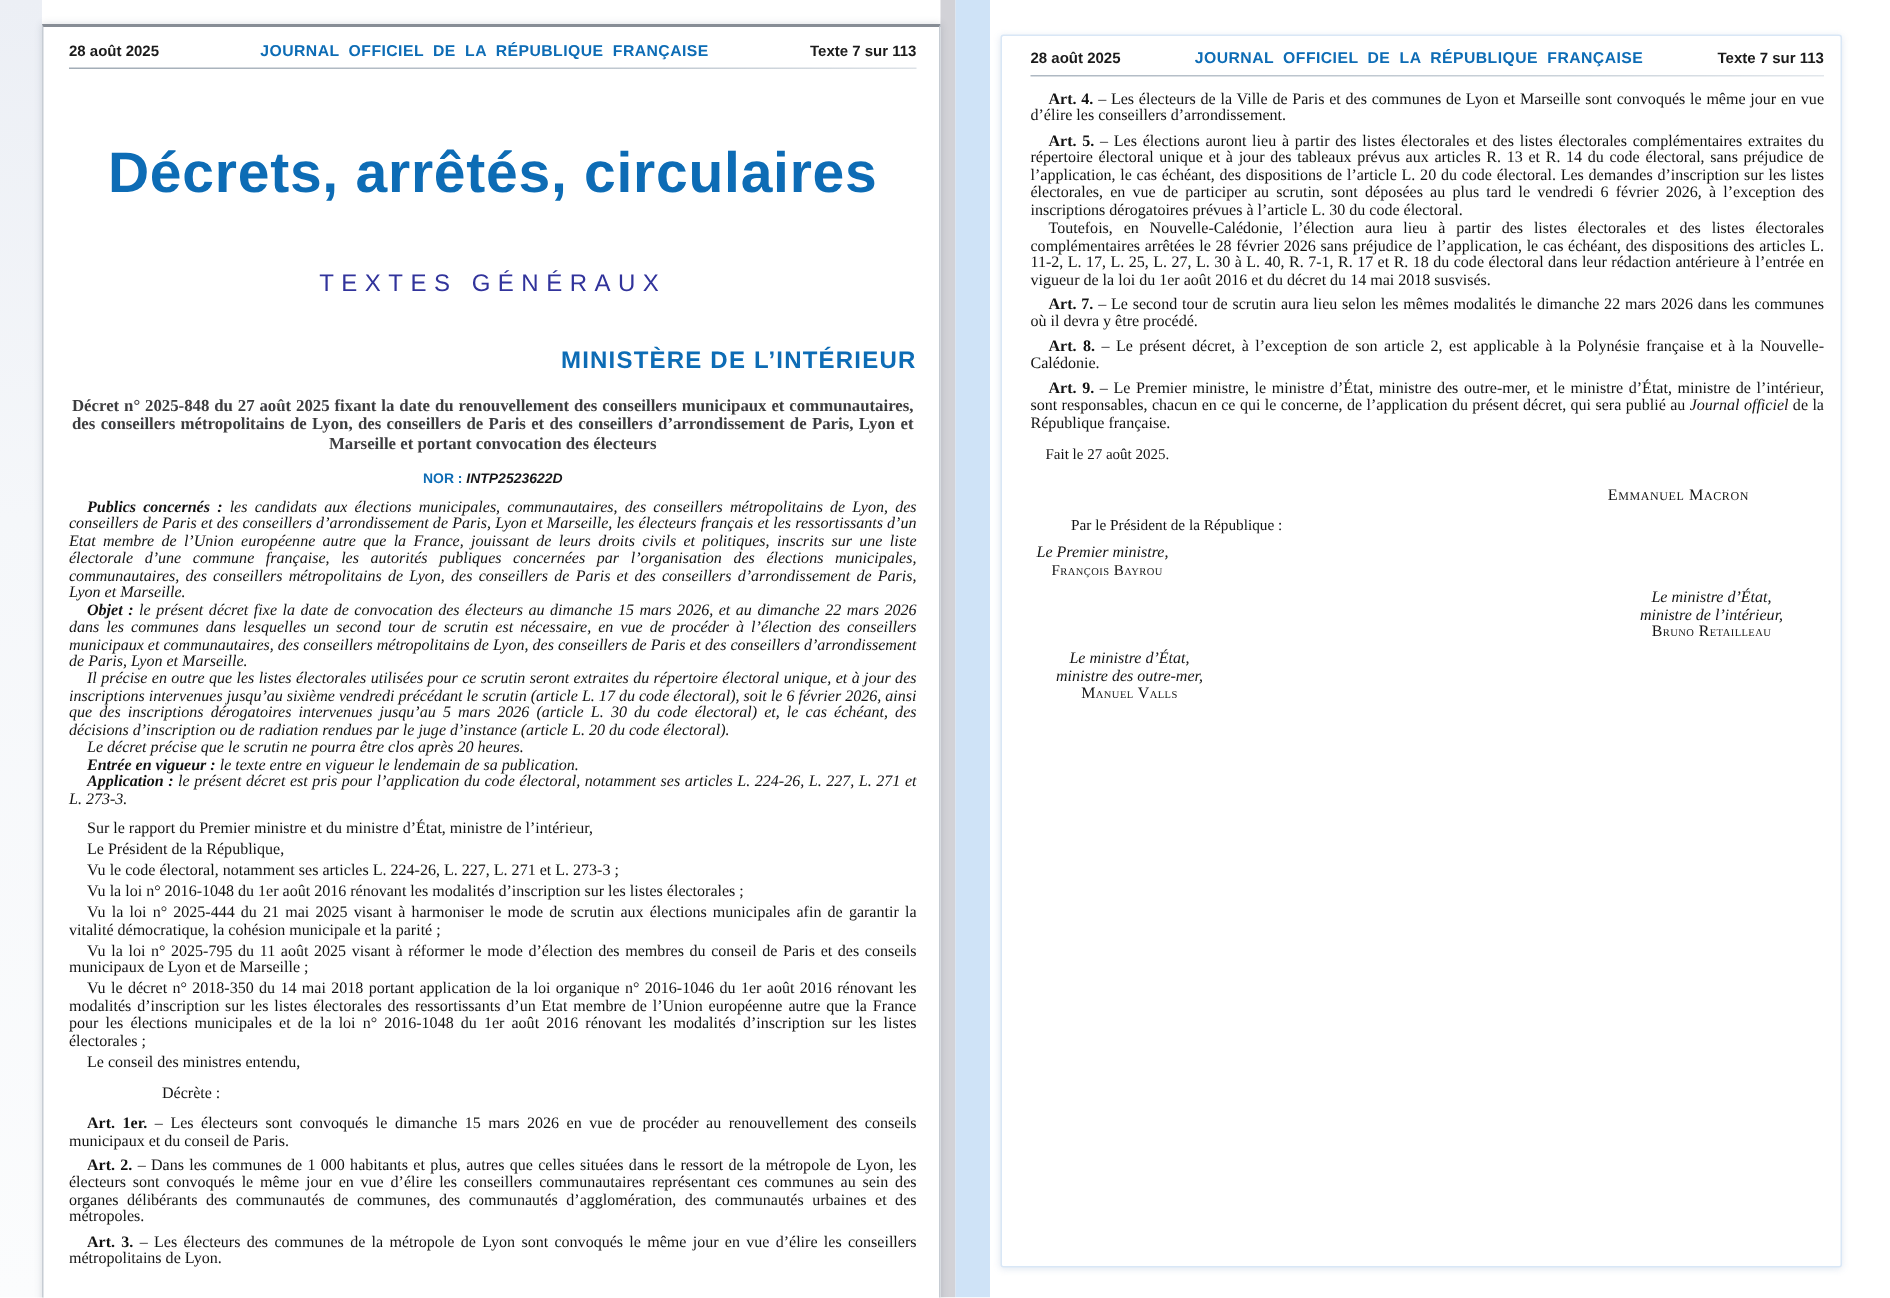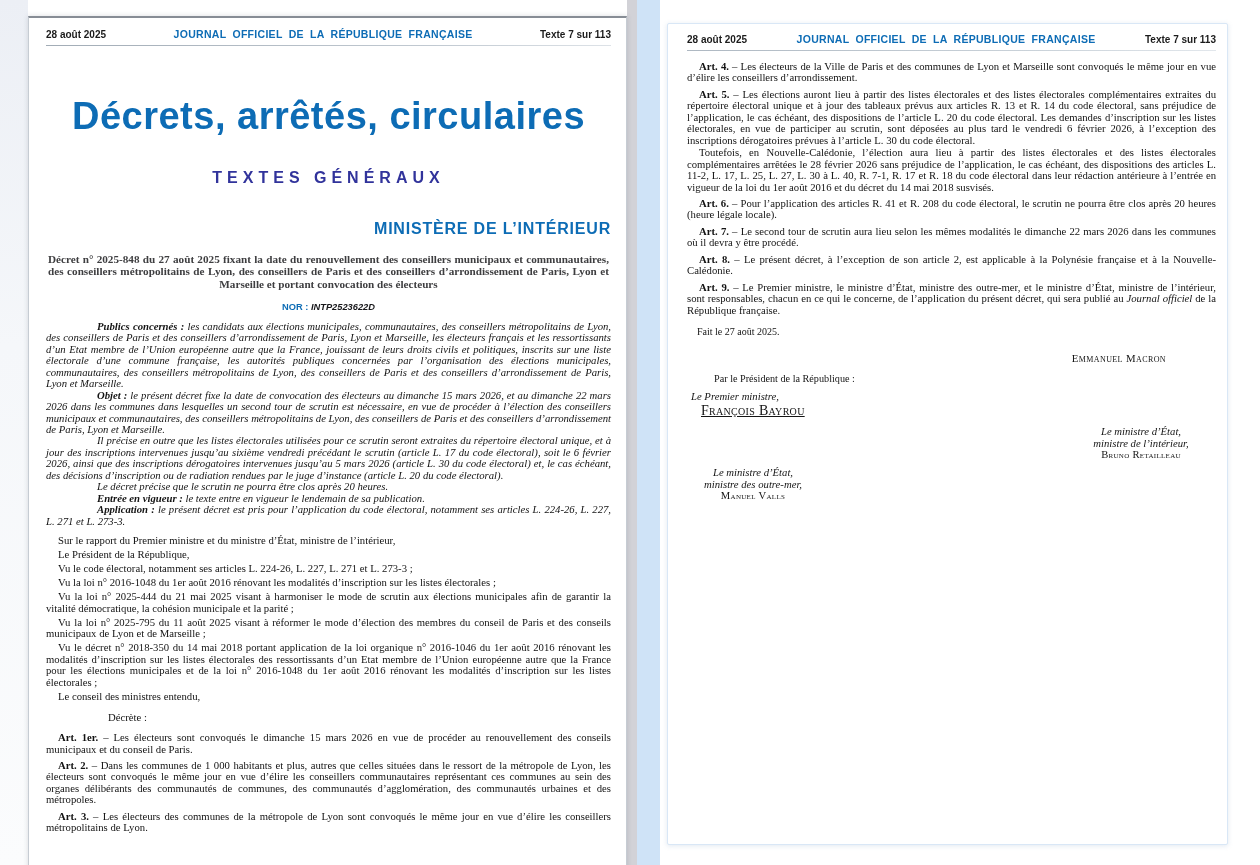--- a/index.html
+++ b/index.html
@@ -28,61 +28,61 @@
   .jo-header { display:flex; align-items:baseline; justify-content:space-between;
     font-family:"Liberation Sans", sans-serif; font-weight:bold; font-size:10px; color:#1b1b1b; }
   .jo-header .journal { color:#0d6cb5; font-size:10.5px; letter-spacing:.3px; word-spacing:3px; }
   .header-rule { height:1px; margin-top:5px;
     background:linear-gradient(to right,#a2acb6,#c2cad2 70%,#dde2e7); }
   .page-2 .header-rule { background:linear-gradient(to right,#aeb8c2,#ccd4db 70%,#e2e7ec); }
 
   .rubrique { margin-top:49px; text-align:center;
     font-family:"Liberation Sans", sans-serif; font-weight:bold;
     font-size:38px; letter-spacing:.5px; color:#0d6cb5; }
-  .section { margin-top:31px; text-align:center;
-    font-family:"Liberation Sans", sans-serif; font-weight:700;
+  .section { margin-top:43px; text-align:center;
+    font-family:"Liberation Sans", sans-serif; font-weight:400;
     font-size:16px; letter-spacing:5px; color:#31339b; }
   .ministere { margin-top:33px; text-align:right;
     font-family:Liberation Sans, sans-serif; font-weight:bold;
     font-size:16px; letter-spacing:.8px; color:#0d6cb5; }
 
   .decree-title { margin-top:15px; padding:0 2px;
     font-family:Liberation Serif, serif; font-weight:bold;
     font-size:11.2px; line-height:12.3px; color:#3e3e40;
     text-align:justify; text-align-last:center; }
 
   .nor-line { margin-top:12px; text-align:center;
     font-family:"Liberation Sans", sans-serif; font-weight:bold; font-size:9.3px; }
   .nor-label { color:#0d6cb5; }
   .nor-value { color:#17171a; font-style:italic; }
 
   .body-p { font-size:10.7px; line-height:11.45px; text-align:justify; text-indent:12px; color:#131313; }
 
   .notice { margin-top:9px; }
   .notice .body-p { font-style:italic; }
-  .notice .lead { font-weight:bold;margin-left:39px; }
+  .notice .lead { font-weight:bold; }
 
   .visas { margin-top:8px; }
   .visas .body-p { margin-bottom:2.6px; }
 
   .decrete { margin-top:9px; margin-bottom:9px; padding-left:62px;
     font-size:10.7px; color:#131313; }
 
   .article { margin-top:5px; }
   .article .lead { font-weight:bold; }
   .article.continuation { margin-top:1px; }
   .it { font-style:italic; }
 
   .fait { margin-top:10px; font-size:10px; text-indent:10px; }
 
   .sig-macron { margin-top:15px; text-align:right; padding-right:50px;
     font-variant:small-caps; font-size:10.8px; letter-spacing:.4px; }
   .sig-par { margin-top:9px; padding-left:27px; font-size:10.2px; }
   .sig-pm-role { margin-top:6px; padding-left:4px; font-style:italic; font-size:10.7px; }
-  .sig-pm-name { margin-top:1px; padding-left:14px; font-variant:small-caps; font-size:14px; letter-spacing:.3px;text-decoration:underline; }
+  .sig-pm-name { margin-top:1px; padding-left:14px; font-variant:small-caps; font-size:10px; letter-spacing:.3px; }
   .sig-right-block { margin-top:6px; margin-left:auto; width:150px; text-align:center;
     font-size:10.7px; line-height:12px; }
   .sig-right-block .role { font-style:italic; }
   .sig-right-block .name { font-variant:small-caps; font-size:10.6px; letter-spacing:.3px; }
   .sig-left-block { margin-top:5px; width:132px; text-align:center; font-size:10.7px; line-height:12px; }
   .sig-left-block .role { font-style:italic; }
   .sig-left-block .name { font-variant:small-caps; font-size:10.6px; letter-spacing:.3px; }
 </style>
 </head>
 <body>
@@ -146,21 +146,20 @@
       <span class="date">28 août 2025</span>
       <span class="journal">JOURNAL OFFICIEL DE LA RÉPUBLIQUE FRANÇAISE</span>
       <span class="texte">Texte 7 sur 113</span>
     </div>
     <div class="header-rule"></div>
 
     <div class="articles" style="margin-top:10px;">
       <p class="body-p article"><span class="lead">Art. 4.</span><span> – Les électeurs de la Ville de Paris et des communes de Lyon et Marseille sont convoqués le même jour en vue d’élire les conseillers d’arrondissement.</span></p>
       <p class="body-p article"><span class="lead">Art. 5.</span><span> – Les élections auront lieu à partir des listes électorales et des listes électorales complémentaires extraites du répertoire électoral unique et à jour des tableaux prévus aux articles R. 13 et R. 14 du code électoral, sans préjudice de l’application, le cas échéant, des dispositions de l’article L. 20 du code électoral. Les demandes d’inscription sur les listes électorales, en vue de participer au scrutin, sont déposées au plus tard le vendredi 6 février 2026, à l’exception des inscriptions dérogatoires prévues à l’article L. 30 du code électoral.</span></p>
       <p class="body-p article continuation"><span class="lead"></span><span>Toutefois, en Nouvelle-Calédonie, l’élection aura lieu à partir des listes électorales et des listes électorales complémentaires arrêtées le 28 février 2026 sans préjudice de l’application, le cas échéant, des dispositions des articles L. 11-2, L. 17, L. 25, L. 27, L. 30 à L. 40, R. 7-1, R. 17 et R. 18 du code électoral dans leur rédaction antérieure à l’entrée en vigueur de la loi du 1er août 2016 et du décret du 14 mai 2018 susvisés.</span></p>
-      <p class="body-p article"><span class="lead">Art. 6.</span><span> – Pour l’application des articles R. 41 et R. 208 du code électoral, le scrutin ne pourra être clos après 20 heures (heure légale locale).</span></p>
       <p class="body-p article"><span class="lead">Art. 7.</span><span> – Le second tour de scrutin aura lieu selon les mêmes modalités le dimanche 22 mars 2026 dans les communes où il devra y être procédé.</span></p>
       <p class="body-p article"><span class="lead">Art. 8.</span><span> – Le présent décret, à l’exception de son article 2, est applicable à la Polynésie française et à la Nouvelle-Calédonie.</span></p>
       <p class="body-p article"><span class="lead">Art. 9.</span><span> – Le Premier ministre, le ministre d’État, ministre des outre-mer, et le ministre d’État, ministre de l’intérieur, sont responsables, chacun en ce qui le concerne, de l’application du présent décret, qui sera publié au </span><span class="it">Journal officiel</span><span> de la République française.</span></p>
     </div>
 
     <p class="fait">Fait le 27 août 2025.</p>
 
     <div class="signatures">
       <p class="sig-macron">Emmanuel Macron</p>
       <p class="sig-par">Par le Président de la République :</p>

